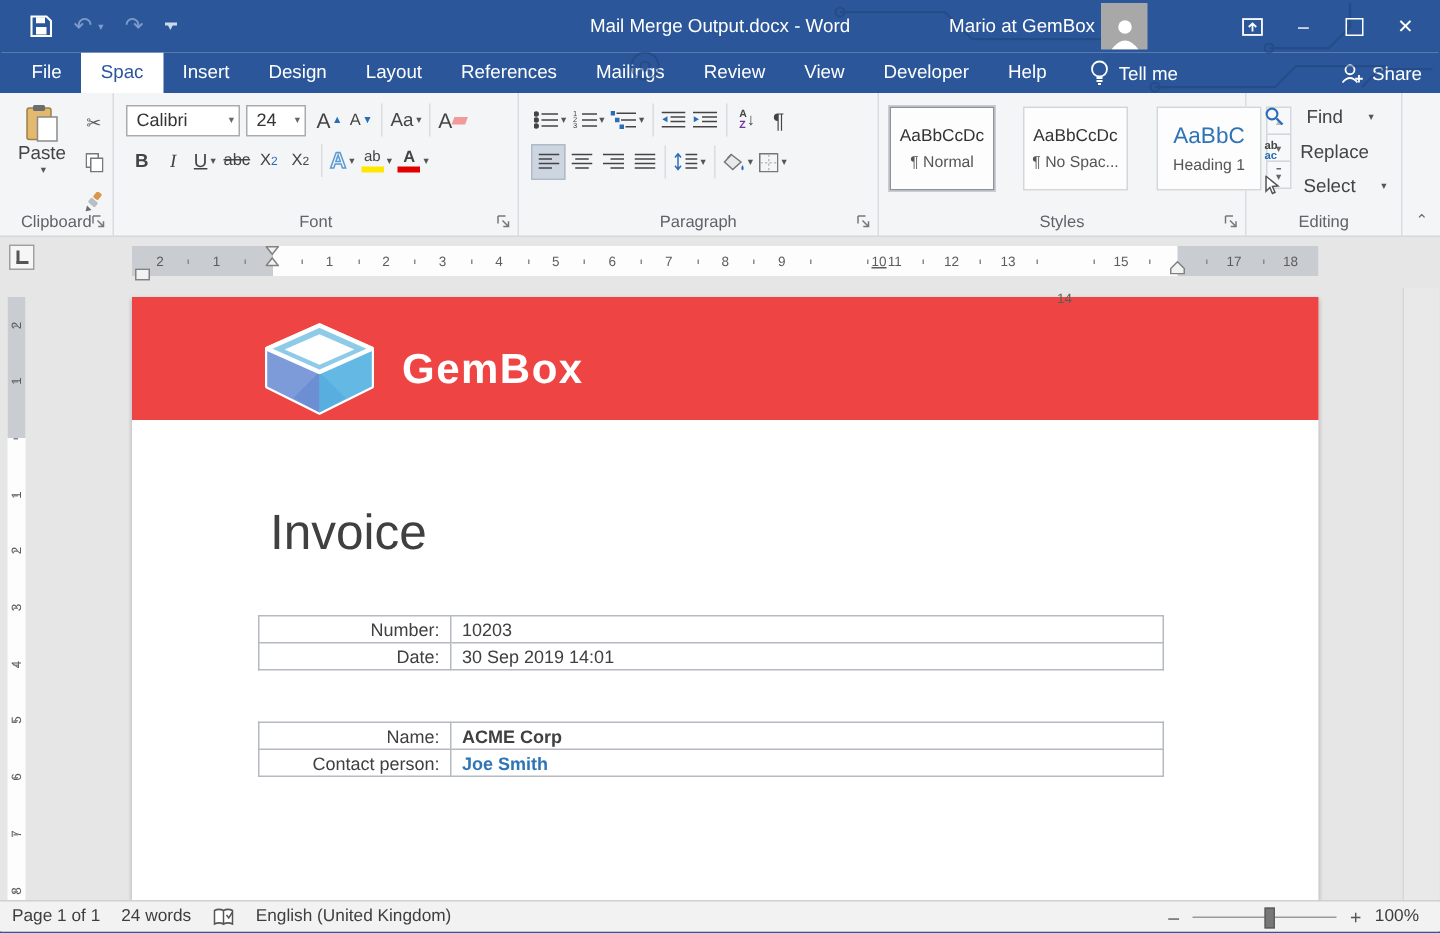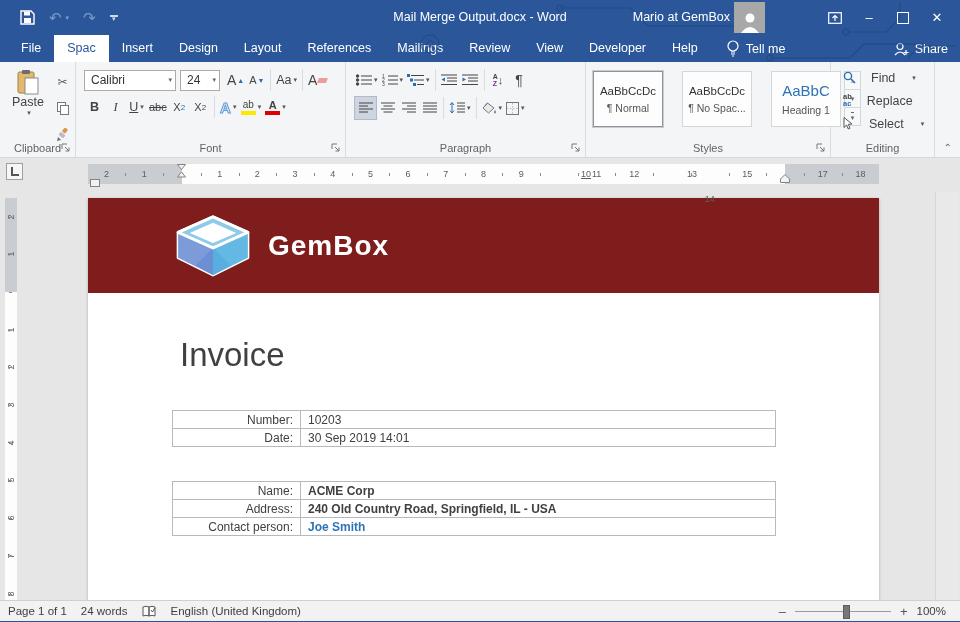--- a/index.html
+++ b/index.html
@@ -70,21 +70,21 @@
   .ind-right{position:absolute;left:692px;top:10px;z-index:3;}
   .hang-box{position:absolute;left:90px;top:21px;width:8px;height:6px;background:#f2f2f2;border:1px solid #828282;z-index:3;}
   
   .docarea{position:absolute;left:0;top:192px;width:960px;height:408px;background:#e6e6e6;overflow:hidden;z-index:1;}
   .vruler{position:absolute;left:5px;top:6px;width:12px;height:402px;background:#fdfdfd;}
   .vruler .mT{position:absolute;left:0;top:0;width:12px;height:94px;background:#c9cdd1;}
   .vnum{position:absolute;left:50%;transform:translate(-50%,-50%) rotate(-90deg);font-size:9px;color:#5c5c5c;}
   .vtick{position:absolute;left:4px;width:3px;height:1px;background:#8a8a8a;}
   .scrollrail{position:absolute;right:1px;top:0;width:23px;height:408px;background:#e9e9e9;border-left:1px solid #d6d6d6;}
   .page{position:absolute;left:88px;top:6px;width:791px;height:402px;background:#fff;box-shadow:0 1px 3px rgba(0,0,0,.25);}
-  .banner{position:absolute;left:0;top:0;width:791px;height:95px;background:#7f1d1d;}
+  .banner{position:absolute;left:0;top:0;width:791px;height:82px;background:#ef4444;}
   .logo{position:absolute;left:84px;top:17px;display:flex;align-items:center;gap:14px;}
   .logotext{color:#fff;font-size:28px;font-weight:700;letter-spacing:1px;}
   .doc-heading{position:absolute;left:92px;top:138px;font-size:33px;color:#404040;}
   .doctable{position:absolute;left:84px;border-collapse:collapse;table-layout:fixed;width:604px;}
   .doctable td{border:1px solid #b5bac0;height:17px;font-size:12px;color:#404040;padding:0 7px;white-space:nowrap;overflow:hidden;}
   .doctable td.lbl{width:113px;text-align:right;}
   .doctable td.val-bold{font-weight:700;}
   .doctable td.val-link{font-weight:700;color:#2e75b6;}
   #table1{top:212px;}
   #table2{top:283px;}
@@ -221,21 +221,21 @@
       <span class="glabel">Clipboard</span>
       <span class="launcher">
         <svg width="10" height="10" viewBox="0 0 10 10">
             <path d="M1 1 h5 M1 1 v5 M4 4 l4 4 M8 4.5 V8 H4.5" fill="none" stroke="#75787b"></path>
           </svg>
       </span>
     </div>
 
     <div class="rgroup" style="left:76px;width:270px;">
       <div class="rrow">
-        <span class="combo" style="width:92px">
+        <span class="combo" style="width:76px">
           <span>Calibri</span>
           <span class="caret">▾</span>
         </span>
         <span class="combo" style="width:40px;margin-left:4px">
           <span>24</span>
           <span class="caret">▾</span>
         </span>
         <span class="btn" style="margin-left:5px">
             <span class="letterA">A</span>
             <span class="blueup">▲</span>
@@ -505,21 +505,21 @@
         <span class="rnum" style="left: 207.07px;">3</span>
         <span class="rnum" style="left: 244.76px;">4</span>
         <span class="rnum" style="left: 282.45px;">5</span>
         <span class="rnum" style="left: 320.14px;">6</span>
         <span class="rnum" style="left: 357.83px;">7</span>
         <span class="rnum" style="left: 395.52px;">8</span>
         <span class="rnum" style="left: 433.21px;">9</span>
         <span class="rnum" style="left: 498px; text-decoration: underline;">10</span>
         <span class="rnum" style="left: 508.59px;">11</span>
         <span class="rnum" style="left: 546.28px;">12</span>
-        <span class="rnum" style="left: 583.97px; margin-left: 20px;">13</span>
+        <span class="rnum" style="left: 583.97px;">13</span>
         <span class="rnum" style="left: 621.66px; margin-top: 25px;">14</span>
         <span class="rnum" style="left: 659.35px;">15</span>
         <span class="rnum" style="left: 734.73px;">17</span>
         <span class="rnum" style="left: 772.42px;">18</span>
         <i class="rtick" style="left: 37.465px;"></i>
         <i class="rtick" style="left: 75.155px;"></i>
         <i class="rtick" style="left: 112.845px;"></i>
         <i class="rtick" style="left: 150.535px;"></i>
         <i class="rtick" style="left: 188.225px;"></i>
         <i class="rtick" style="left: 225.915px;"></i>
@@ -597,24 +597,20 @@
             </tr>
           </tbody>
         </table>
       <table class="doctable" id="table2">
           <tbody id="t2-body">
             <tr>
               <td class="lbl">Name:</td>
               <td class="val-bold">ACME Corp</td>
             </tr>
             <tr>
-              <td class="lbl">Address:</td>
-              <td class="val-bold">240 Old Country Road, Springfield, IL - USA</td>
-            </tr>
-            <tr>
               <td class="lbl">Contact person:</td>
               <td class="val-link">Joe Smith</td>
             </tr>
           </tbody>
         </table>
     </div>
 
     <div class="scrollrail"></div>
   </div>
 

